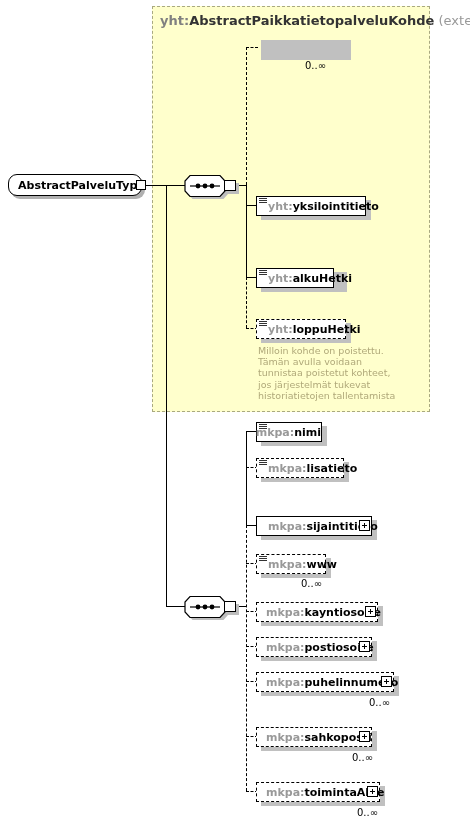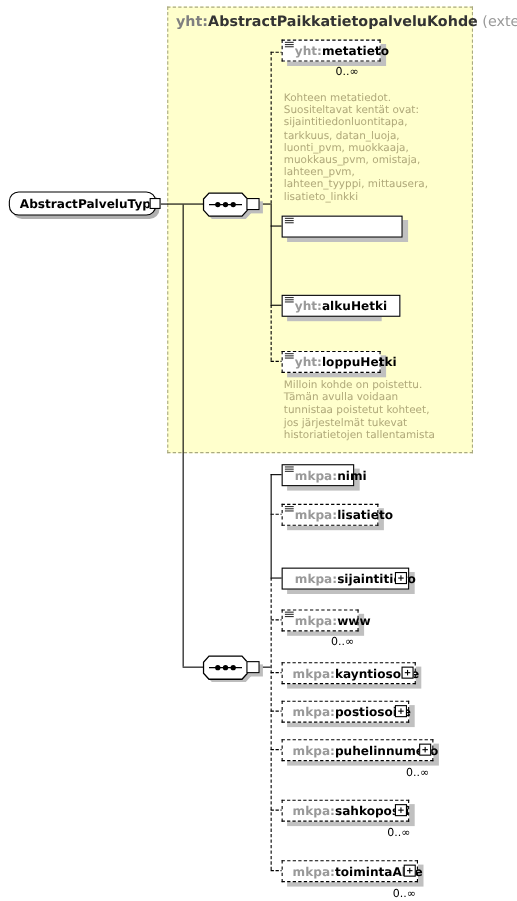--- a/index.html
+++ b/index.html
@@ -159,50 +159,34 @@
   <div class="ln v-dash" style="left:246px;top:47px;height:138px;"></div>
   <div class="ln v-solid" style="left:246px;top:185px;height:92px;"></div>
   <div class="ln v-dash" style="left:246px;top:277px;height:51px;"></div>
 
   <div class="ln h-dash" style="left:246px;top:47px;width:12px;"></div>
   <div class="ln h-solid" style="left:246px;top:205px;width:12px;"></div>
   <div class="ln h-solid" style="left:246px;top:277px;width:12px;"></div>
   <div class="ln h-dash" style="left:246px;top:328px;width:12px;"></div>
 
   <div class="shadow" style="left:261px;top:40px;width:90px;height:20px;"></div>
-  <div class="elem opt" style="left:256px;top:36px;width:90px;height:20px;">
-    <span class="attrmark">
-        <i></i>
-        <i></i>
-        <i></i>
-      </span>
-    <span class="lbl"><span class="ns">yht:</span><span class="nm">metatieto</span></span>
-  </div>
   <div class="occ" style="left:305px;top:60px;">0..∞</div>
-  <div class="doc" style="left:258px;top:84px;width:170px;">Kohteen metatiedot.
-Suositeltavat kentät ovat:
-sijaintitiedonluontitapa,
-tarkkuus, datan_luoja,
-luonti_pvm, muokkaaja,
-muokkaus_pvm, omistaja,
-lahteen_pvm,
-lahteen_tyyppi, mittausera,
-lisatieto_linkki</div>
 
   <div class="shadow" style="left:261px;top:200px;width:110px;height:20px;"></div>
   <div class="elem req" style="left:256px;top:196px;width:110px;height:20px;">
     <span class="attrmark">
         <i></i>
         <i></i>
         <i></i>
       </span>
+    <span class="lbl"><span class="ns">yht:</span><span class="nm">yksilointitieto</span></span>
   </div>
 
   <div class="shadow" style="left:261px;top:272px;width:86px;height:20px;"></div>
-  <div class="elem req" style="left:256px;top:268px;width:108px;height:20px;">
+  <div class="elem req" style="left:256px;top:268px;width:78px;height:20px;">
     <span class="attrmark">
         <i></i>
         <i></i>
         <i></i>
       </span>
     <span class="lbl"><span class="ns">yht:</span><span class="nm">alkuHetki</span></span>
   </div>
 
   <div class="shadow" style="left:261px;top:323px;width:90px;height:20px;"></div>
   <div class="elem opt" style="left:256px;top:319px;width:90px;height:20px;">
@@ -244,21 +228,21 @@
   <div class="ln h-dash" style="left:246px;top:467px;width:12px;"></div>
   <div class="ln h-solid" style="left:246px;top:525px;width:12px;"></div>
   <div class="ln h-dash" style="left:246px;top:563px;width:12px;"></div>
   <div class="ln h-dash" style="left:246px;top:611px;width:12px;"></div>
   <div class="ln h-dash" style="left:246px;top:646px;width:12px;"></div>
   <div class="ln h-dash" style="left:246px;top:681px;width:12px;"></div>
   <div class="ln h-dash" style="left:246px;top:736px;width:12px;"></div>
   <div class="ln h-dash" style="left:246px;top:791px;width:12px;"></div>
 
   <div class="shadow" style="left:261px;top:426px;width:66px;height:20px;"></div>
-  <div class="elem req" style="left:256px;top:422px;width:66px;height:20px;">
+  <div class="elem req" style="left:256px;top:422px;width:66px;height:20px;justify-content:flex-end;">
     <span class="attrmark">
         <i></i>
         <i></i>
         <i></i>
       </span>
     <span class="lbl"><span class="ns">mkpa:</span><span class="nm">nimi</span></span>
   </div>
 
   <div class="shadow" style="left:261px;top:462px;width:88px;height:20px;"></div>
   <div class="elem opt" style="left:256px;top:458px;width:88px;height:20px;">

